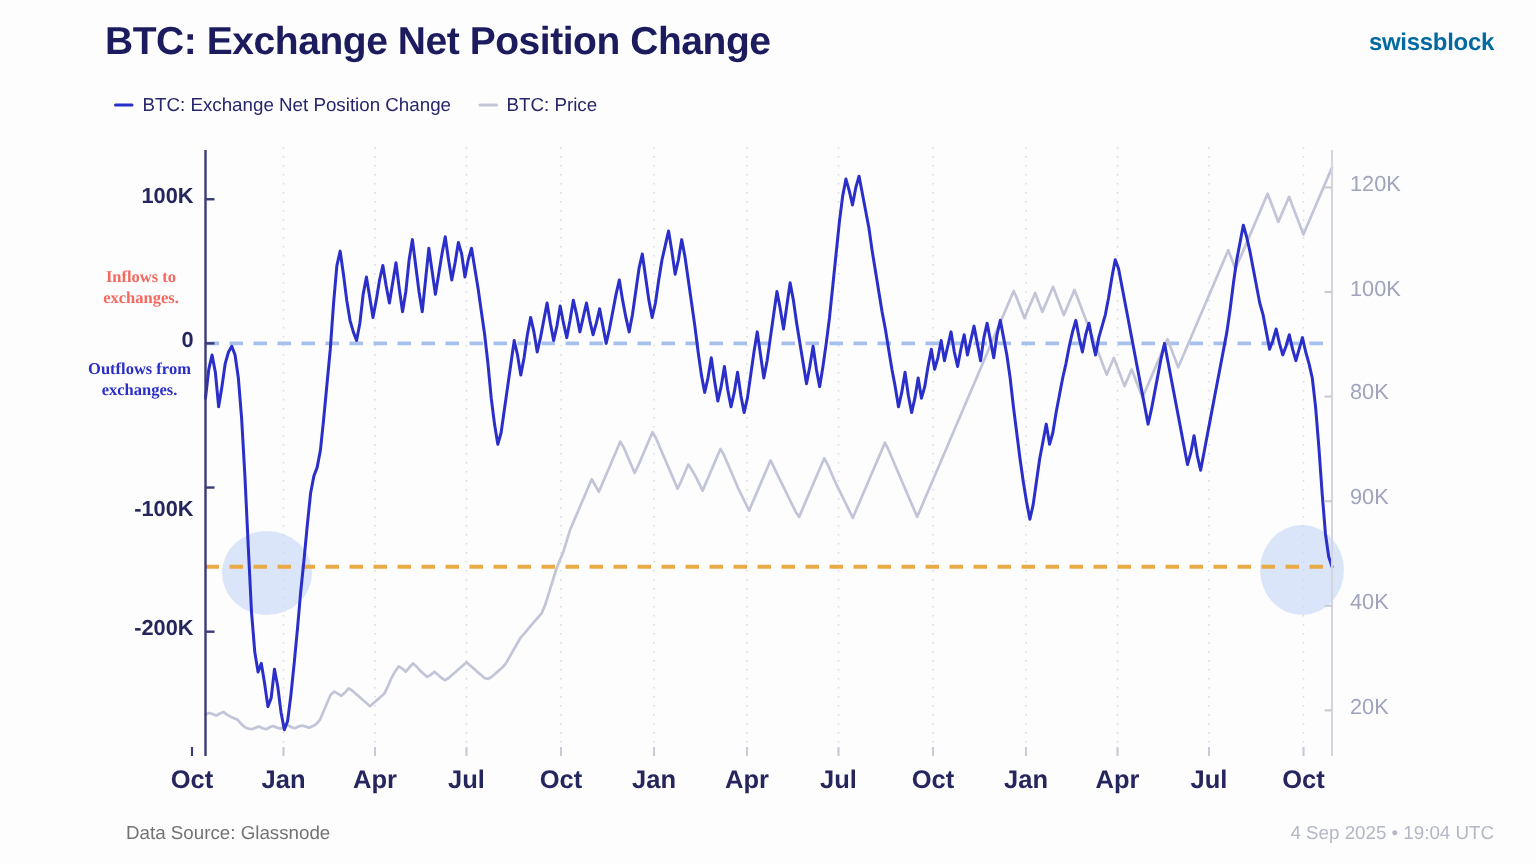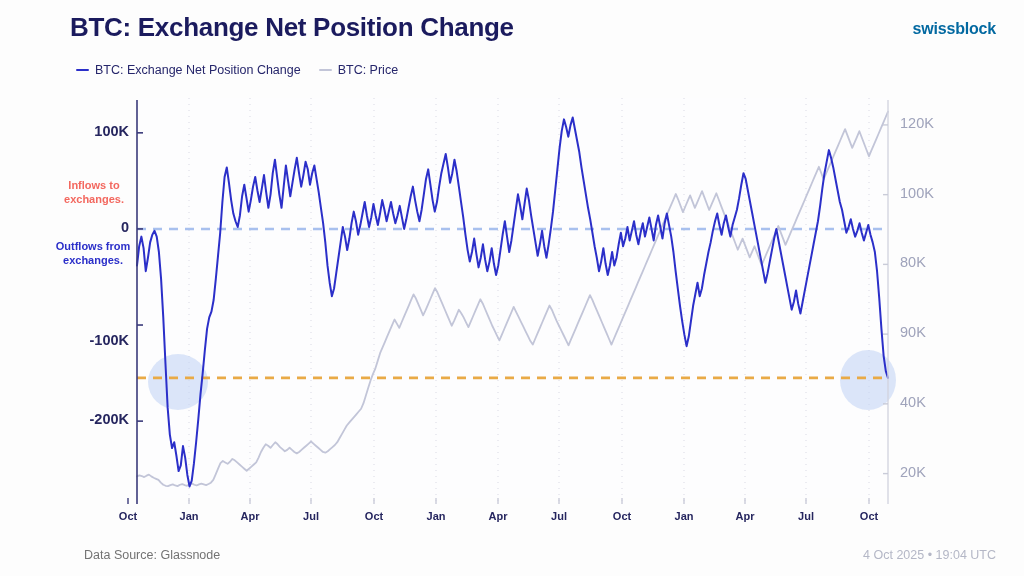--- a/index.html
+++ b/index.html
@@ -90,30 +90,31 @@
   }
   .axis-label.right {
     text-align: left;
     color: #9fa3bb;
     font-weight: normal;
   }
   .axis-label.xtick {
     text-align: center;
     font-weight: bold;
     color: #26265f;
-    font-size: 11px;
+    font-size: 17px;
   }
   
   .annot {
     position: absolute;
     font-size: 11px;
     font-weight: bold;
     line-height: 1.25;
     text-align: center;
     white-space: nowrap;
+    font-family: Liberation Serif, serif;
   }
   #annot-inflows { color: #f3685f; }
   #annot-outflows { color: #2b2fc9; }
 
   
   #footer-source {
     position: absolute;
     left: 84px;
     bottom: 14px;
     font-size: 12.5px;
@@ -224,15 +225,15 @@
       <div class="axis-label xtick" style="left: 458px; width: 80px; top: 510px;">Apr</div>
       <div class="axis-label xtick" style="left: 519px; width: 80px; top: 510px;">Jul</div>
       <div class="axis-label xtick" style="left: 582px; width: 80px; top: 510px;">Oct</div>
       <div class="axis-label xtick" style="left: 644px; width: 80px; top: 510px;">Jan</div>
       <div class="axis-label xtick" style="left: 705px; width: 80px; top: 510px;">Apr</div>
       <div class="axis-label xtick" style="left: 766px; width: 80px; top: 510px;">Jul</div>
       <div class="axis-label xtick" style="left: 829px; width: 80px; top: 510px;">Oct</div>
     </div>
 
   <div id="footer-source">Data Source: Glassnode</div>
-  <div id="footer-timestamp">4 Oct 2025 • 19:04 UTC</div>
+  <div id="footer-timestamp">4 Sep 2025 • 19:04 UTC</div>
 
 </div>
 
 </body></html>

